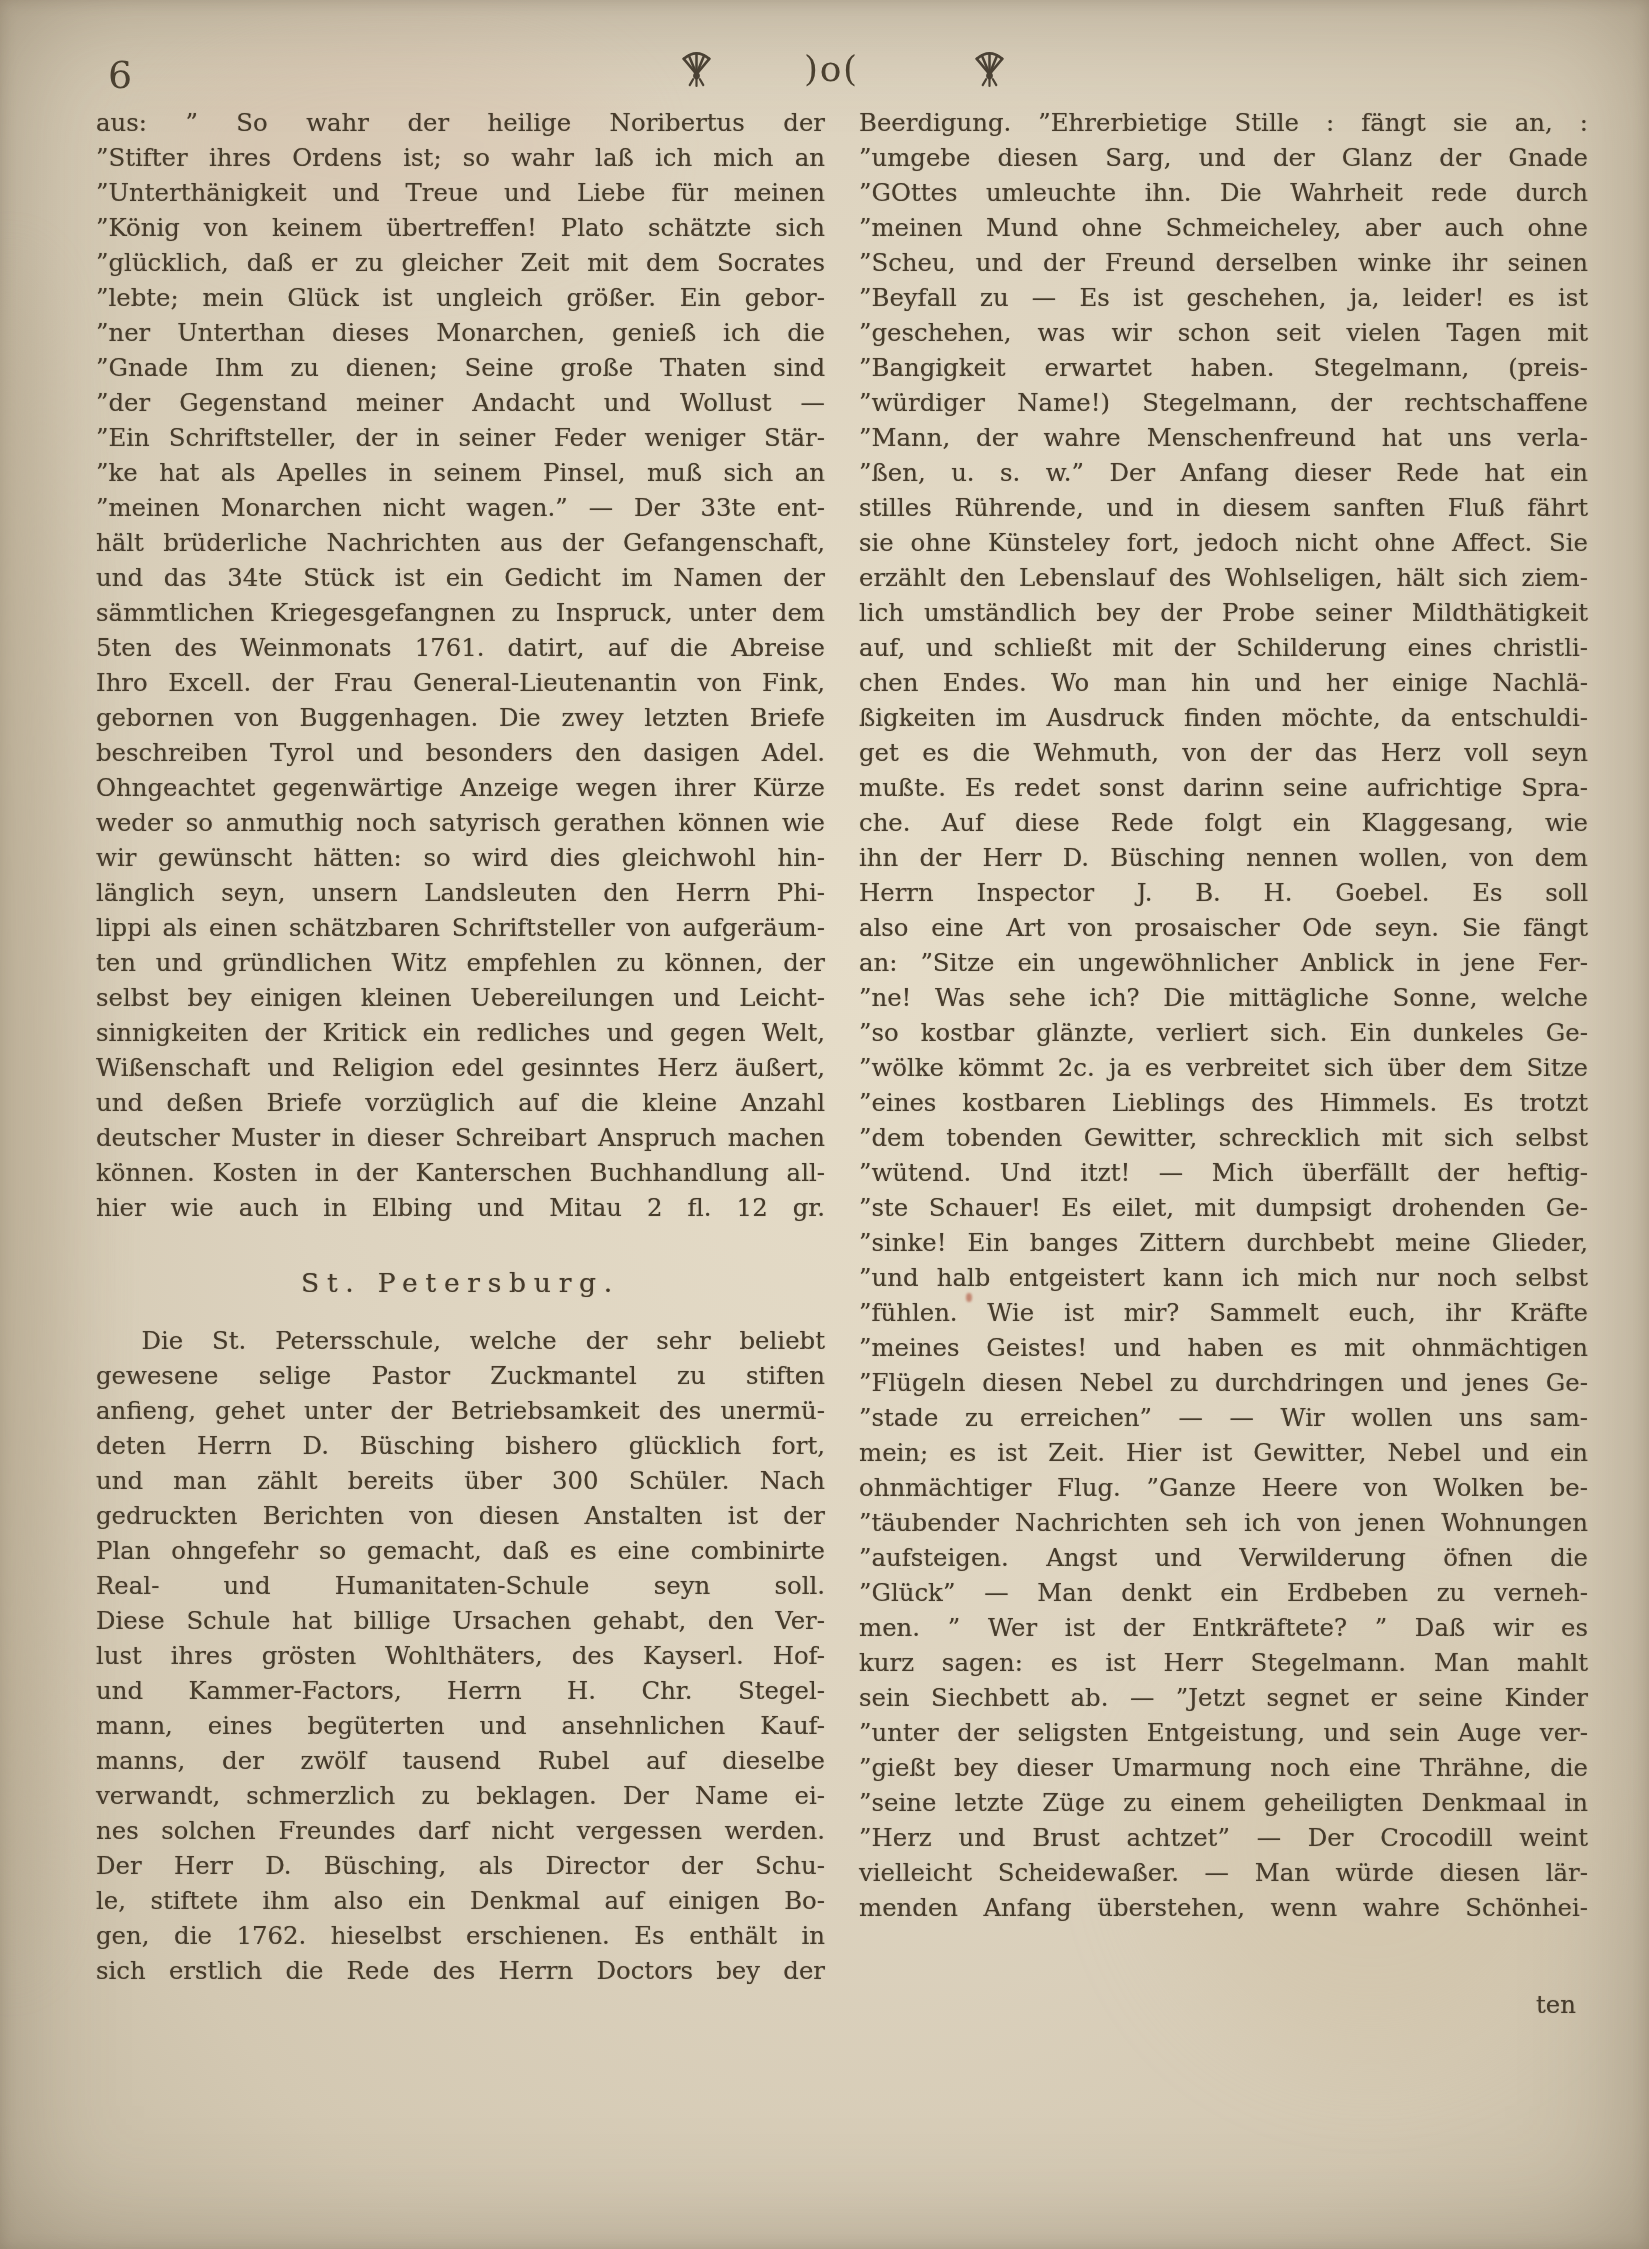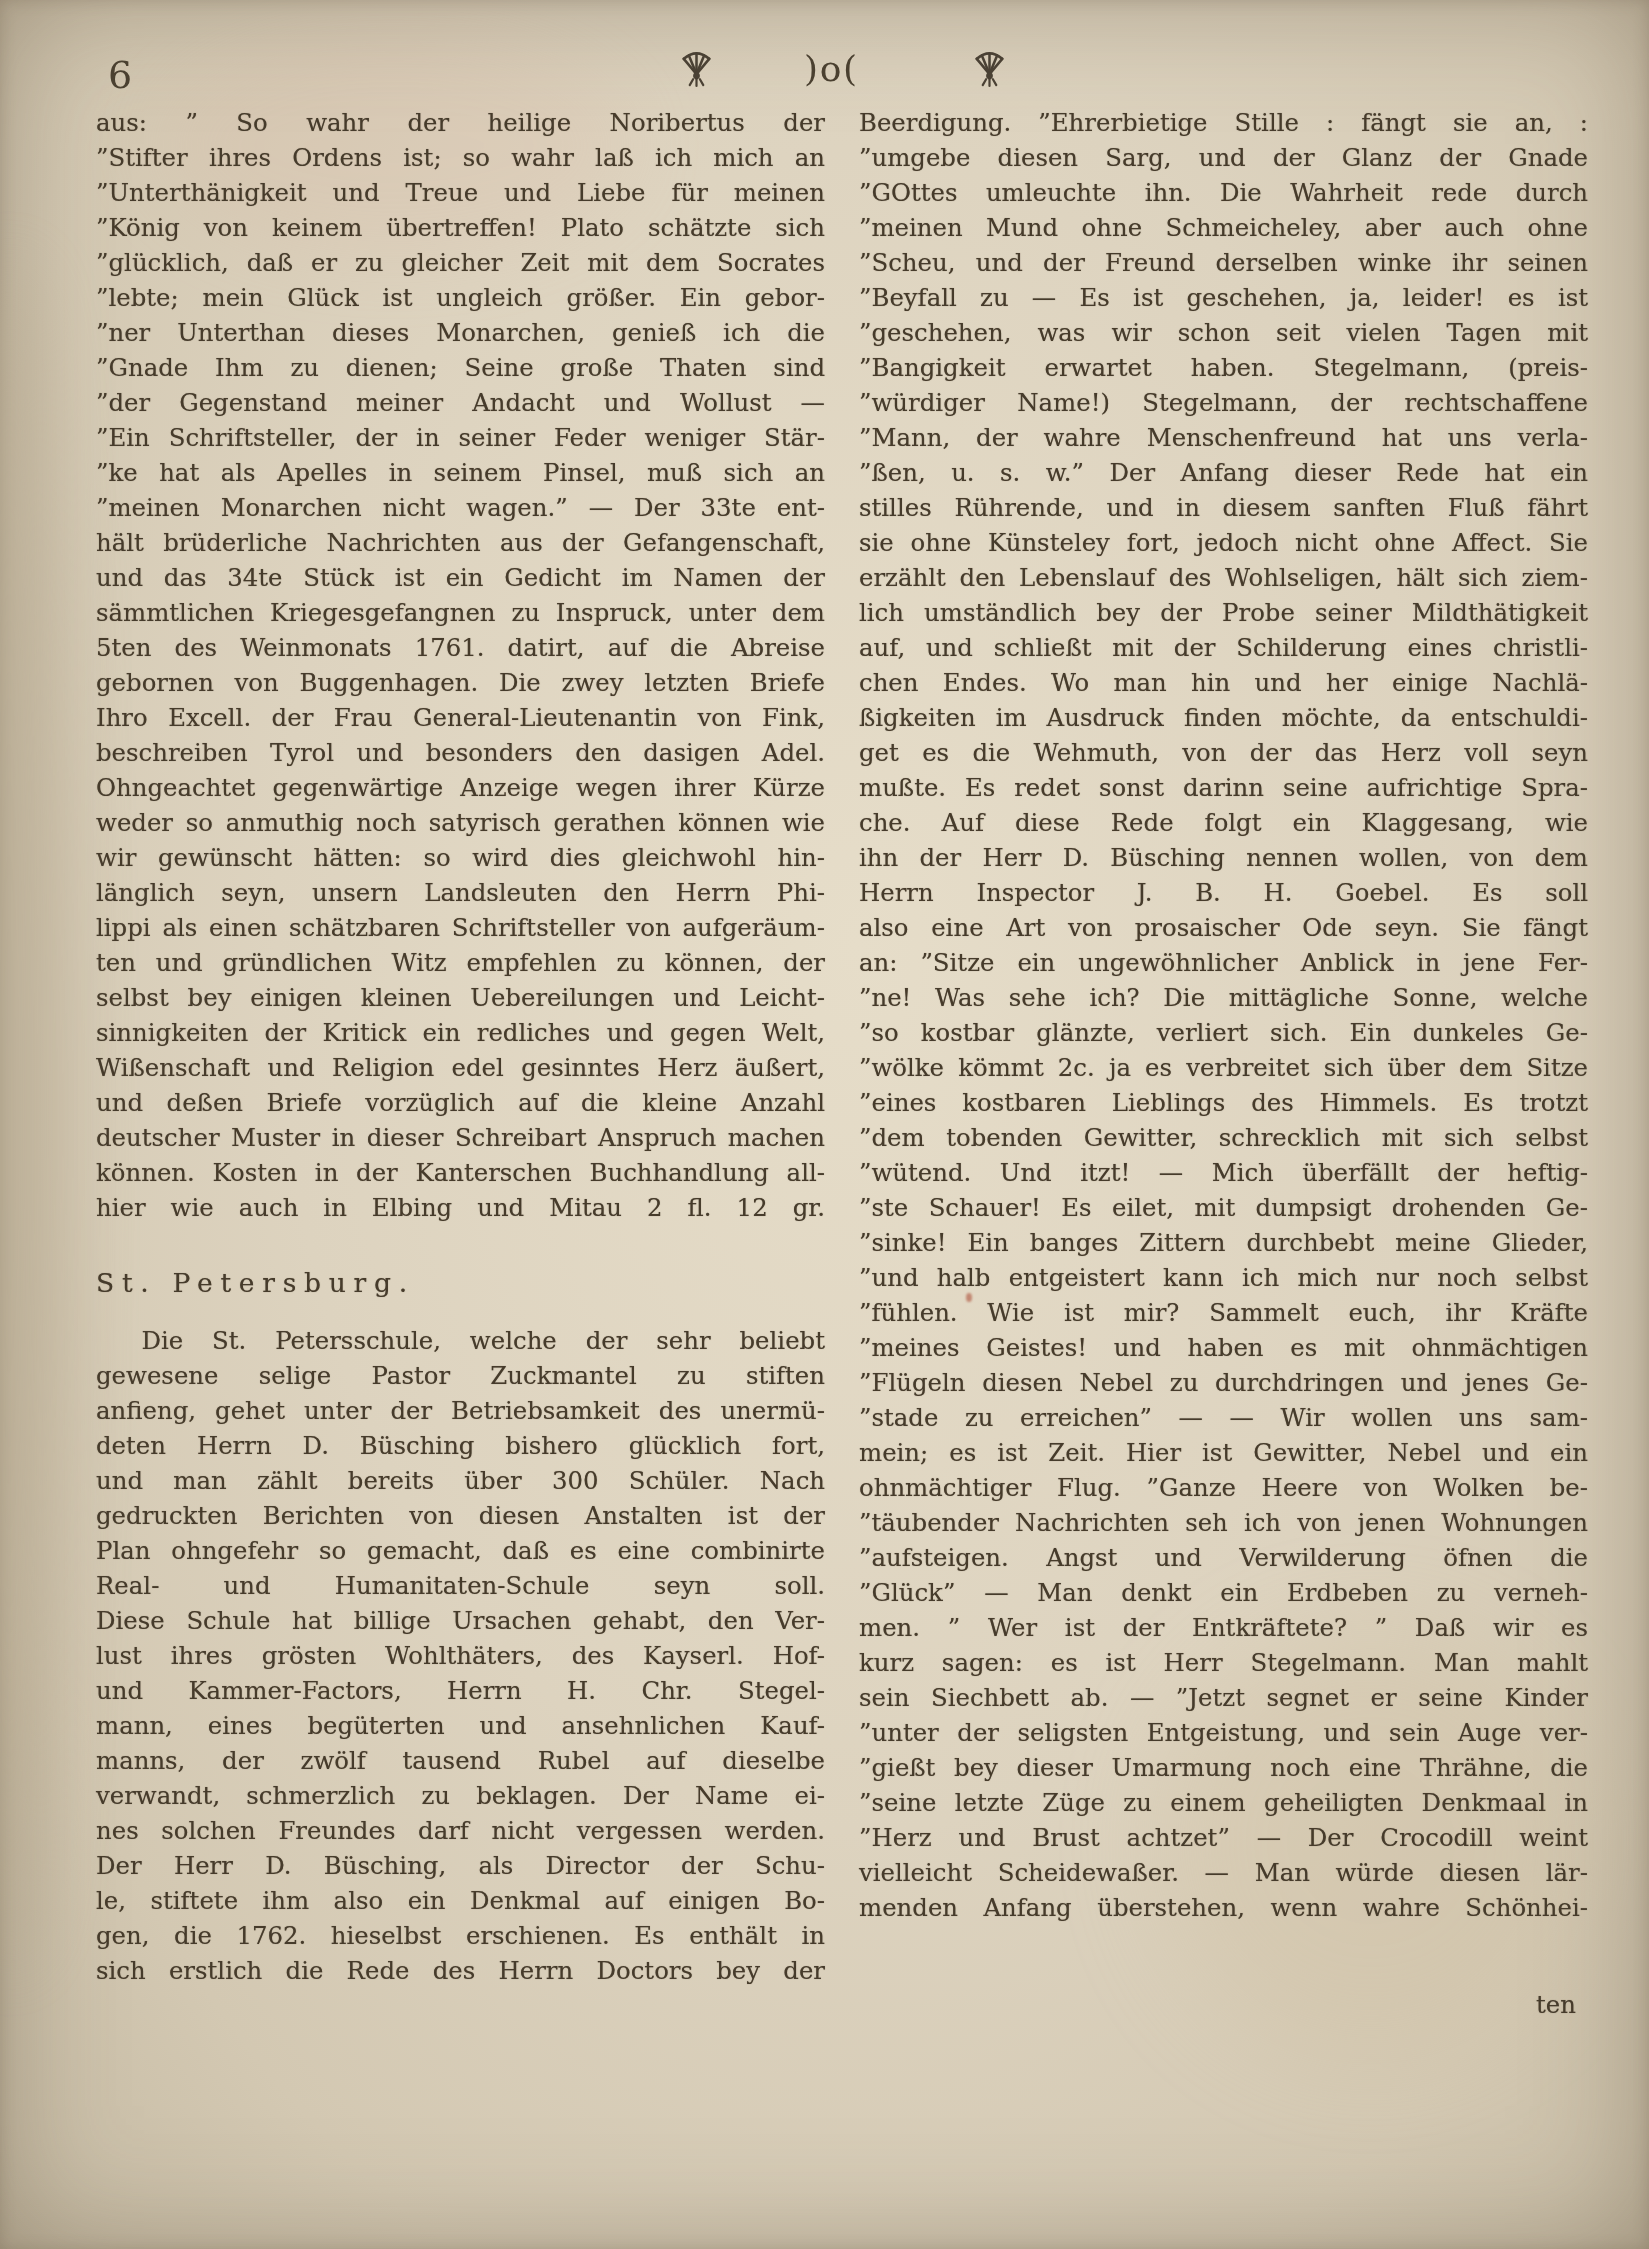--- a/index.html
+++ b/index.html
@@ -33,21 +33,21 @@
 
   .text-block{width:100%;}
   .line{
     width:100%;height:35px;line-height:35px;font-size:24.4px;
     text-align:justify;text-align-last:justify;
     white-space:nowrap;overflow:visible;
     color:#463b2b;text-shadow:0 0 0.9px rgba(70,59,43,.55);
   }
   .section-heading{
     width:100%;margin-top:38px;margin-bottom:21.4px;height:39px;line-height:39px;
-    text-align:left;font-size:26.6px;letter-spacing:7.7px;
+    text-align:center;font-size:26.6px;letter-spacing:7.7px;
     color:#463b2b;text-shadow:0 0 0.9px rgba(70,59,43,.55);
   }
   .catchword{
     position:absolute;right:12px;top:1882px;height:35px;line-height:35px;
     font-size:24.4px;color:#463b2b;text-shadow:0 0 0.9px rgba(70,59,43,.55);
   }
 </style>
 </head>
 <body>
 
@@ -107,22 +107,22 @@
         <div class="line">”ner Unterthan dieses Monarchen, genieß ich die</div>
         <div class="line">”Gnade Ihm zu dienen; Seine große Thaten sind</div>
         <div class="line">”der Gegenstand meiner Andacht und Wollust —</div>
         <div class="line">”Ein Schriftsteller, der in seiner Feder weniger Stär-</div>
         <div class="line">”ke hat als Apelles in seinem Pinsel, muß sich an</div>
         <div class="line">”meinen Monarchen nicht wagen.” — Der 33te ent-</div>
         <div class="line">hält brüderliche Nachrichten aus der Gefangenschaft,</div>
         <div class="line">und das 34te Stück ist ein Gedicht im Namen der</div>
         <div class="line">sämmtlichen Kriegesgefangnen zu Inspruck, unter dem</div>
         <div class="line">5ten des Weinmonats 1761. datirt, auf die Abreise</div>
+        <div class="line">Ihro Excell. der Frau General-Lieutenantin von Fink,</div>
         <div class="line">gebornen von Buggenhagen. Die zwey letzten Briefe</div>
-        <div class="line">Ihro Excell. der Frau General-Lieutenantin von Fink,</div>
         <div class="line">beschreiben Tyrol und besonders den dasigen Adel.</div>
         <div class="line">Ohngeachtet gegenwärtige Anzeige wegen ihrer Kürze</div>
         <div class="line">weder so anmuthig noch satyrisch gerathen können wie</div>
         <div class="line">wir gewünscht hätten: so wird dies gleichwohl hin-</div>
         <div class="line">länglich seyn, unsern Landsleuten den Herrn Phi-</div>
         <div class="line">lippi als einen schätzbaren Schriftsteller von aufgeräum-</div>
         <div class="line">ten und gründlichen Witz empfehlen zu können, der</div>
         <div class="line">selbst bey einigen kleinen Uebereilungen und Leicht-</div>
         <div class="line">sinnigkeiten der Kritick ein redliches und gegen Welt,</div>
         <div class="line">Wißenschaft und Religion edel gesinntes Herz äußert,</div>

